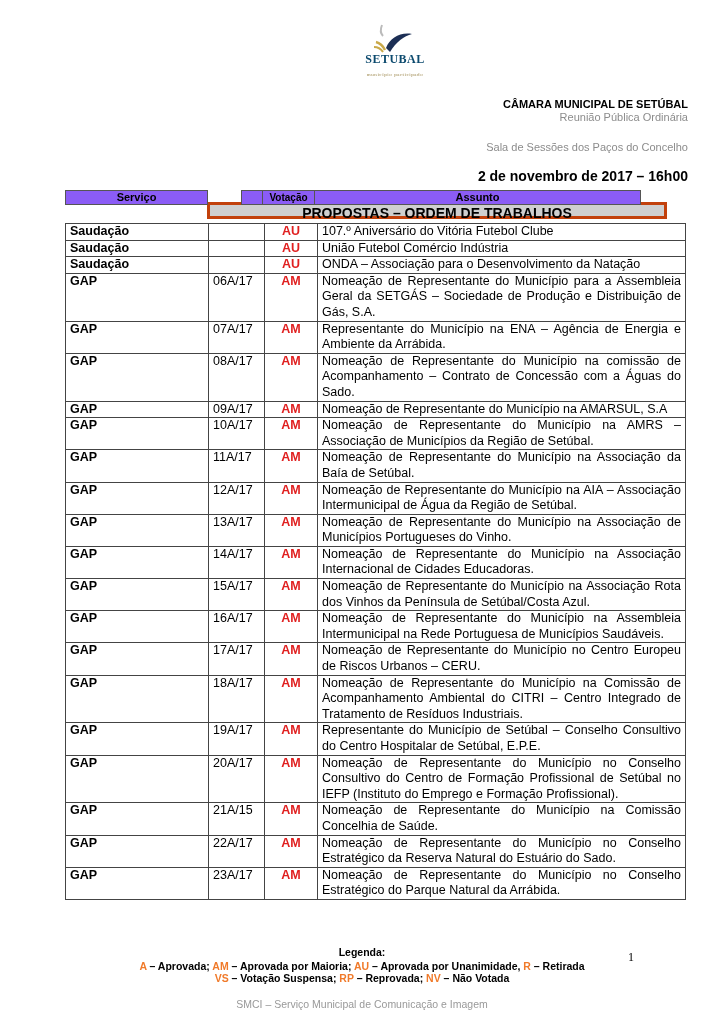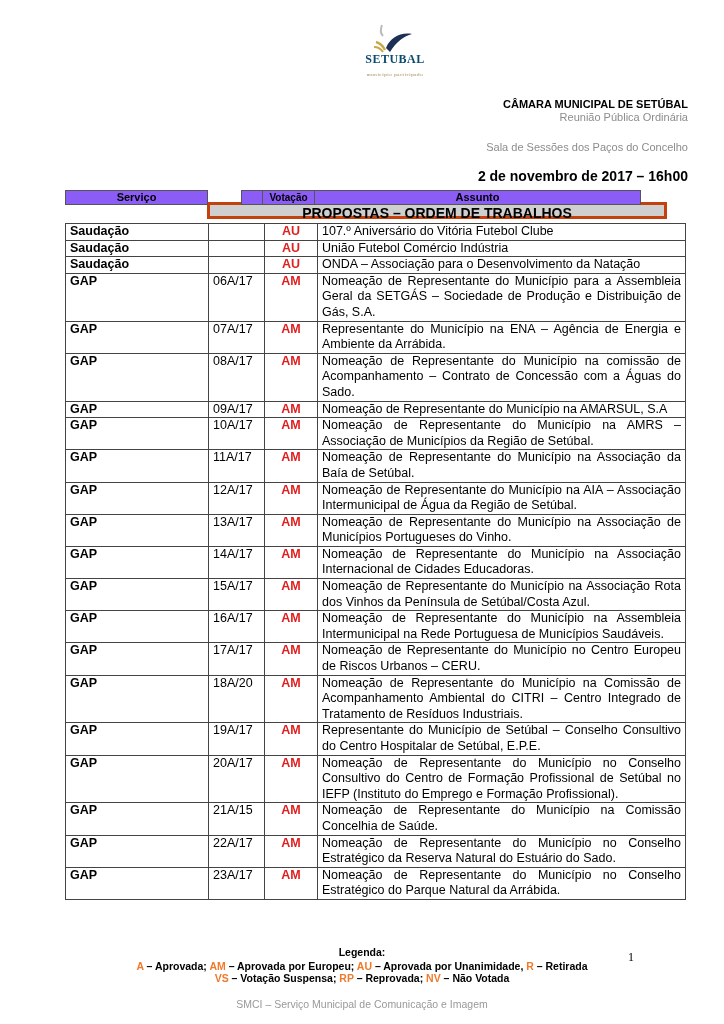--- a/index.html
+++ b/index.html
@@ -162,21 +162,21 @@
         <td class="subj">Nomeação de Representante do Município na Assembleia Intermunicipal na Rede Portuguesa de Municípios Saudáveis.</td>
       </tr>
       <tr>
         <td class="svc">GAP</td>
         <td class="num">17A/17</td>
         <td class="vot">AM</td>
         <td class="subj">Nomeação de Representante do Município no Centro Europeu de Riscos Urbanos – CERU.</td>
       </tr>
       <tr>
         <td class="svc">GAP</td>
-        <td class="num">18A/20</td>
+        <td class="num">18A/17</td>
         <td class="vot">AM</td>
         <td class="subj">Nomeação de Representante do Município na Comissão de Acompanhamento Ambiental do CITRI – Centro Integrado de Tratamento de Resíduos Industriais.</td>
       </tr>
       <tr>
         <td class="svc">GAP</td>
         <td class="num">19A/17</td>
         <td class="vot">AM</td>
         <td class="subj">Representante do Município de Setúbal – Conselho Consultivo do Centro Hospitalar de Setúbal, E.P.E.</td>
       </tr>
       <tr>
@@ -200,16 +200,16 @@
       <tr>
         <td class="svc">GAP</td>
         <td class="num">23A/17</td>
         <td class="vot">AM</td>
         <td class="subj">Nomeação de Representante do Município no Conselho Estratégico do Parque Natural da Arrábida.</td>
       </tr>
     </tbody>
 </table>
 
 <div class="legend lg0">Legenda:</div>
-<div class="legend lg1" id="legend-line-1"><span class="lg-code">A</span><span> – Aprovada; </span><span class="lg-code">AM</span><span> – Aprovada por Europeu; </span><span class="lg-code">AU</span><span> – Aprovada por Unanimidade, </span><span class="lg-code">R</span><span> – Retirada</span></div>
+<div class="legend lg1" id="legend-line-1"><span class="lg-code">A</span><span> – Aprovada; </span><span class="lg-code">AM</span><span> – Aprovada por Maioria; </span><span class="lg-code">AU</span><span> – Aprovada por Unanimidade, </span><span class="lg-code">R</span><span> – Retirada</span></div>
 <div class="legend lg2" id="legend-line-2"><span class="lg-code">VS</span><span> – Votação Suspensa; </span><span class="lg-code">RP</span><span> – Reprovada; </span><span class="lg-code">NV</span><span> – Não Votada</span></div>
 <div class="pageno">1</div>
 <div class="footer">SMCI – Serviço Municipal de Comunicação e Imagem</div>
 
 </body></html>

